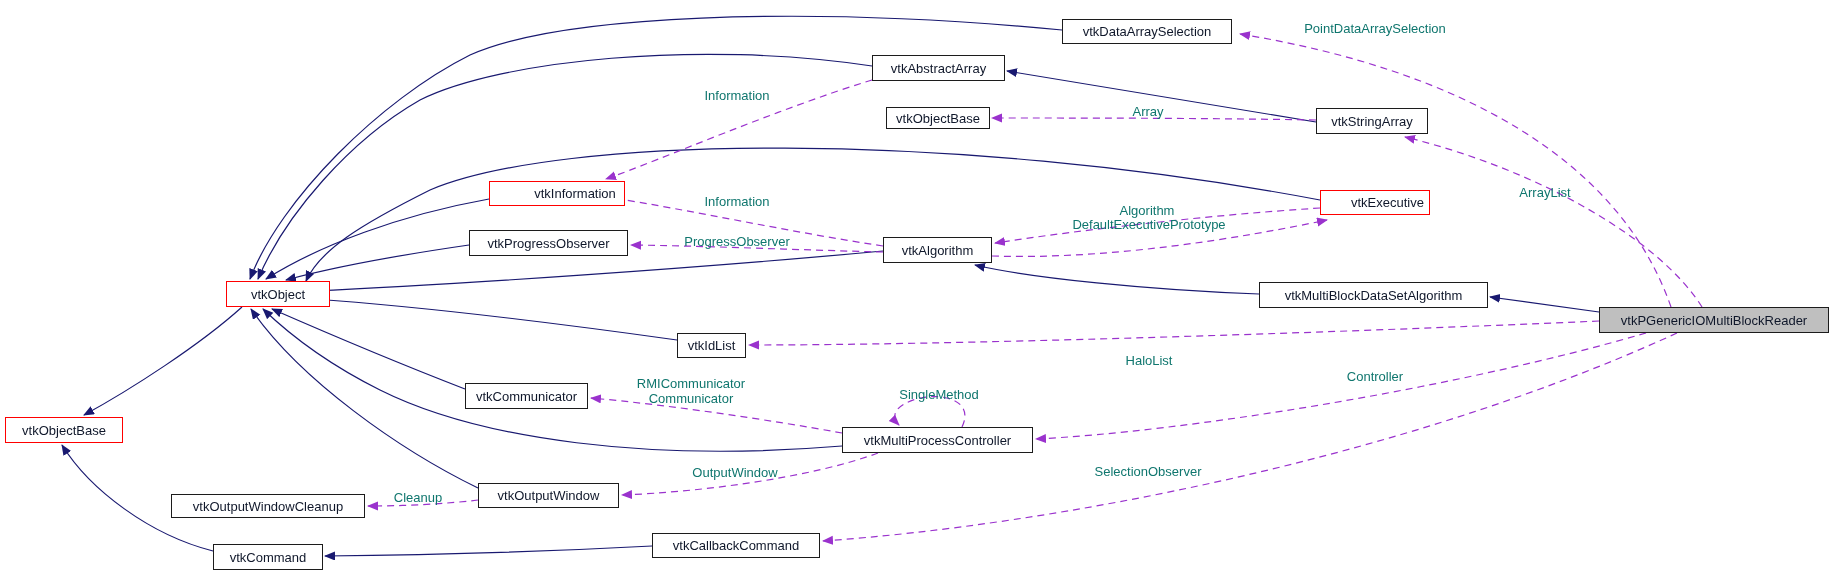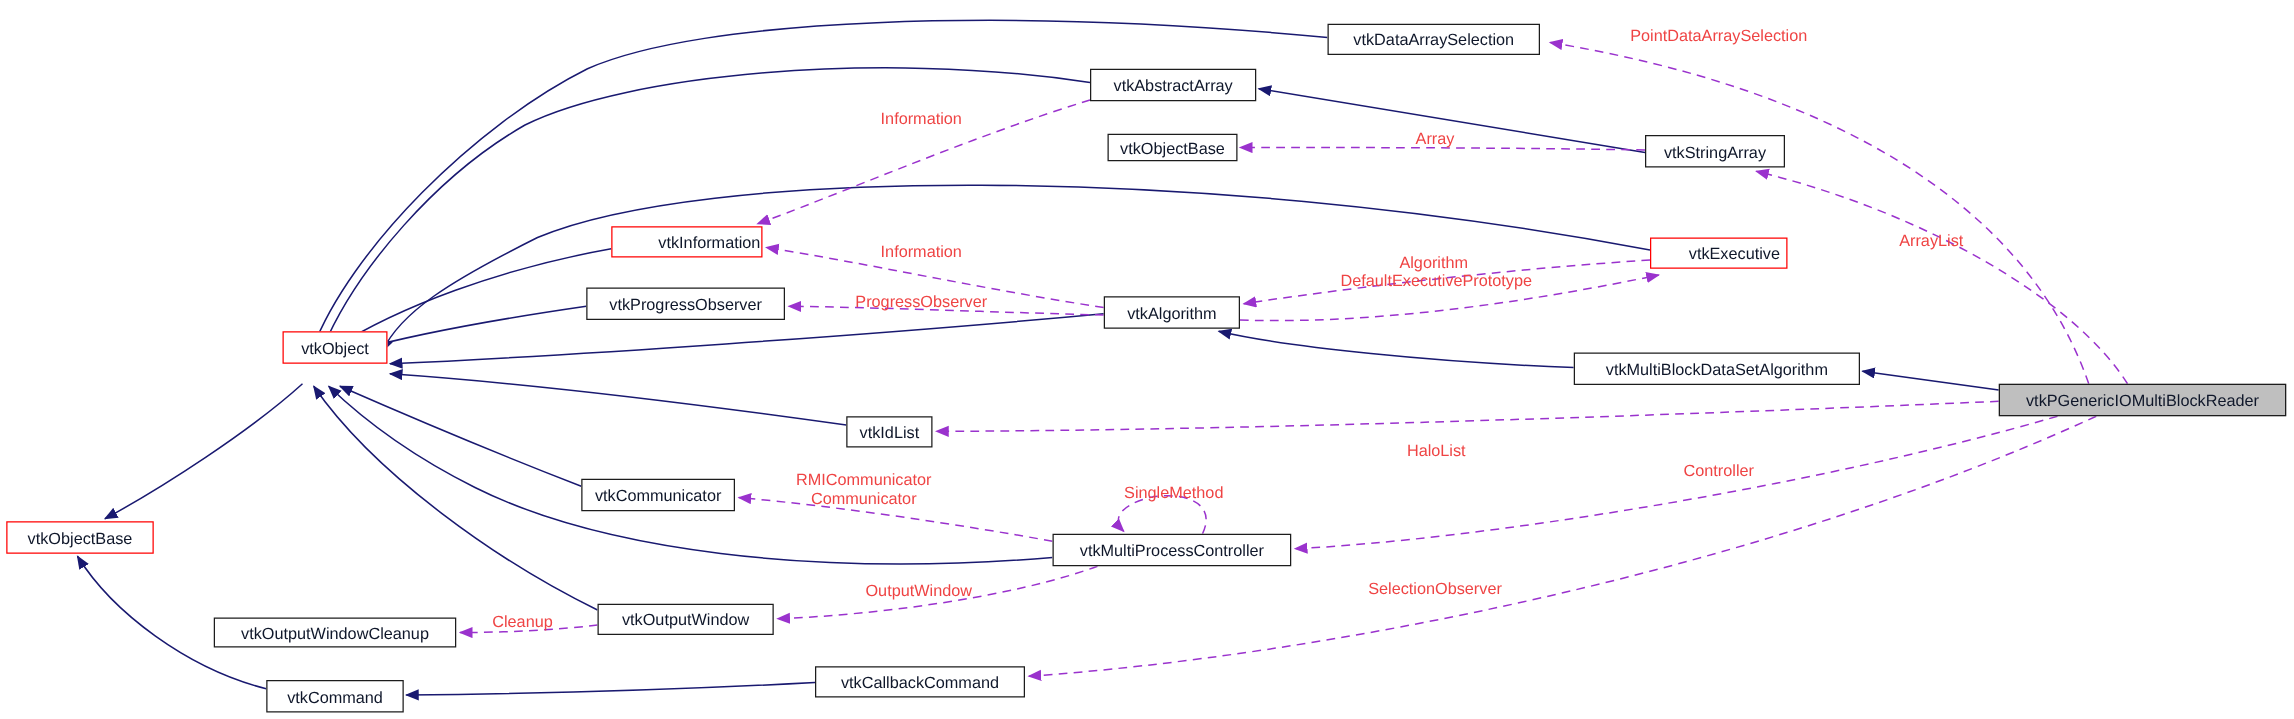--- a/index.html
+++ b/index.html
@@ -25,21 +25,21 @@
     white-space:nowrap;
     z-index:2;
     cursor:pointer;
   }
   .node.red{border:1.5px solid #ff0000;}
   .node.current{background:#bfbfbf;border:1.5px solid #1c1c1c;}
   .edge-label{
     position:absolute;
     transform:translate(-50%,-50%);
     font-size:13px;
-    color:#ef4444;
+    color:#0f766e;
     white-space:pre-line;
     text-align:center;
     line-height:15px;
     z-index:1;
   }
 </style>
 </head>
 <body>
 
 <div id="canvas">
@@ -84,25 +84,25 @@
         <path d="M878,453 C810,478 700,492 622,495" class="edge usage" marker-end="url(#arrow-usage)"></path>
         <path d="M478,500 C445,504 405,506 368,506" class="edge usage" marker-end="url(#arrow-usage)"></path>
         <path d="M1677,333 C1400,460 1050,525 823,541" class="edge usage" marker-end="url(#arrow-usage)"></path>
       </g>
   </svg>
   <div>
       <div class="node" style="left: 1062px; top: 19px; width: 170px; height: 25px;">vtkDataArraySelection</div>
       <div class="node" style="left: 872px; top: 55px; width: 133px; height: 26px;">vtkAbstractArray</div>
       <div class="node" style="left: 886px; top: 107px; width: 104px; height: 22px;">vtkObjectBase</div>
       <div class="node" style="left: 1316px; top: 108px; width: 112px; height: 26px;">vtkStringArray</div>
-      <div class="node red" style="left: 489px; top: 181px; width: 121px; height: 25px; padding-left: 36px;">vtkInformation</div>
+      <div class="node red" style="left: 489px; top: 181px; width: 136px; height: 25px; padding-left: 36px;">vtkInformation</div>
       <div class="node red" style="left: 1320px; top: 190px; width: 110px; height: 25px; padding-left: 25px;">vtkExecutive</div>
       <div class="node" style="left: 469px; top: 230px; width: 159px; height: 26px;">vtkProgressObserver</div>
       <div class="node" style="left: 883px; top: 237px; width: 109px; height: 26px;">vtkAlgorithm</div>
-      <div class="node red" style="left: 226px; top: 265px; width: 84px; height: 26px;">vtkObject</div>
+      <div class="node red" style="left: 226px; top: 281px; width: 104px; height: 26px;">vtkObject</div>
       <div class="node" style="left: 1259px; top: 282px; width: 229px; height: 26px;">vtkMultiBlockDataSetAlgorithm</div>
       <div class="node current" style="left: 1599px; top: 307px; width: 230px; height: 26px;">vtkPGenericIOMultiBlockReader</div>
       <div class="node" style="left: 677px; top: 333px; width: 69px; height: 25px;">vtkIdList</div>
       <div class="node" style="left: 465px; top: 383px; width: 123px; height: 26px;">vtkCommunicator</div>
       <div class="node red" style="left: 5px; top: 417px; width: 118px; height: 26px;">vtkObjectBase</div>
       <div class="node" style="left: 842px; top: 427px; width: 191px; height: 26px;">vtkMultiProcessController</div>
       <div class="node" style="left: 478px; top: 483px; width: 141px; height: 25px;">vtkOutputWindow</div>
       <div class="node" style="left: 171px; top: 494px; width: 194px; height: 24px;">vtkOutputWindowCleanup</div>
       <div class="node" style="left: 652px; top: 533px; width: 168px; height: 25px;">vtkCallbackCommand</div>
       <div class="node" style="left: 213px; top: 544px; width: 110px; height: 26px;">vtkCommand</div>

